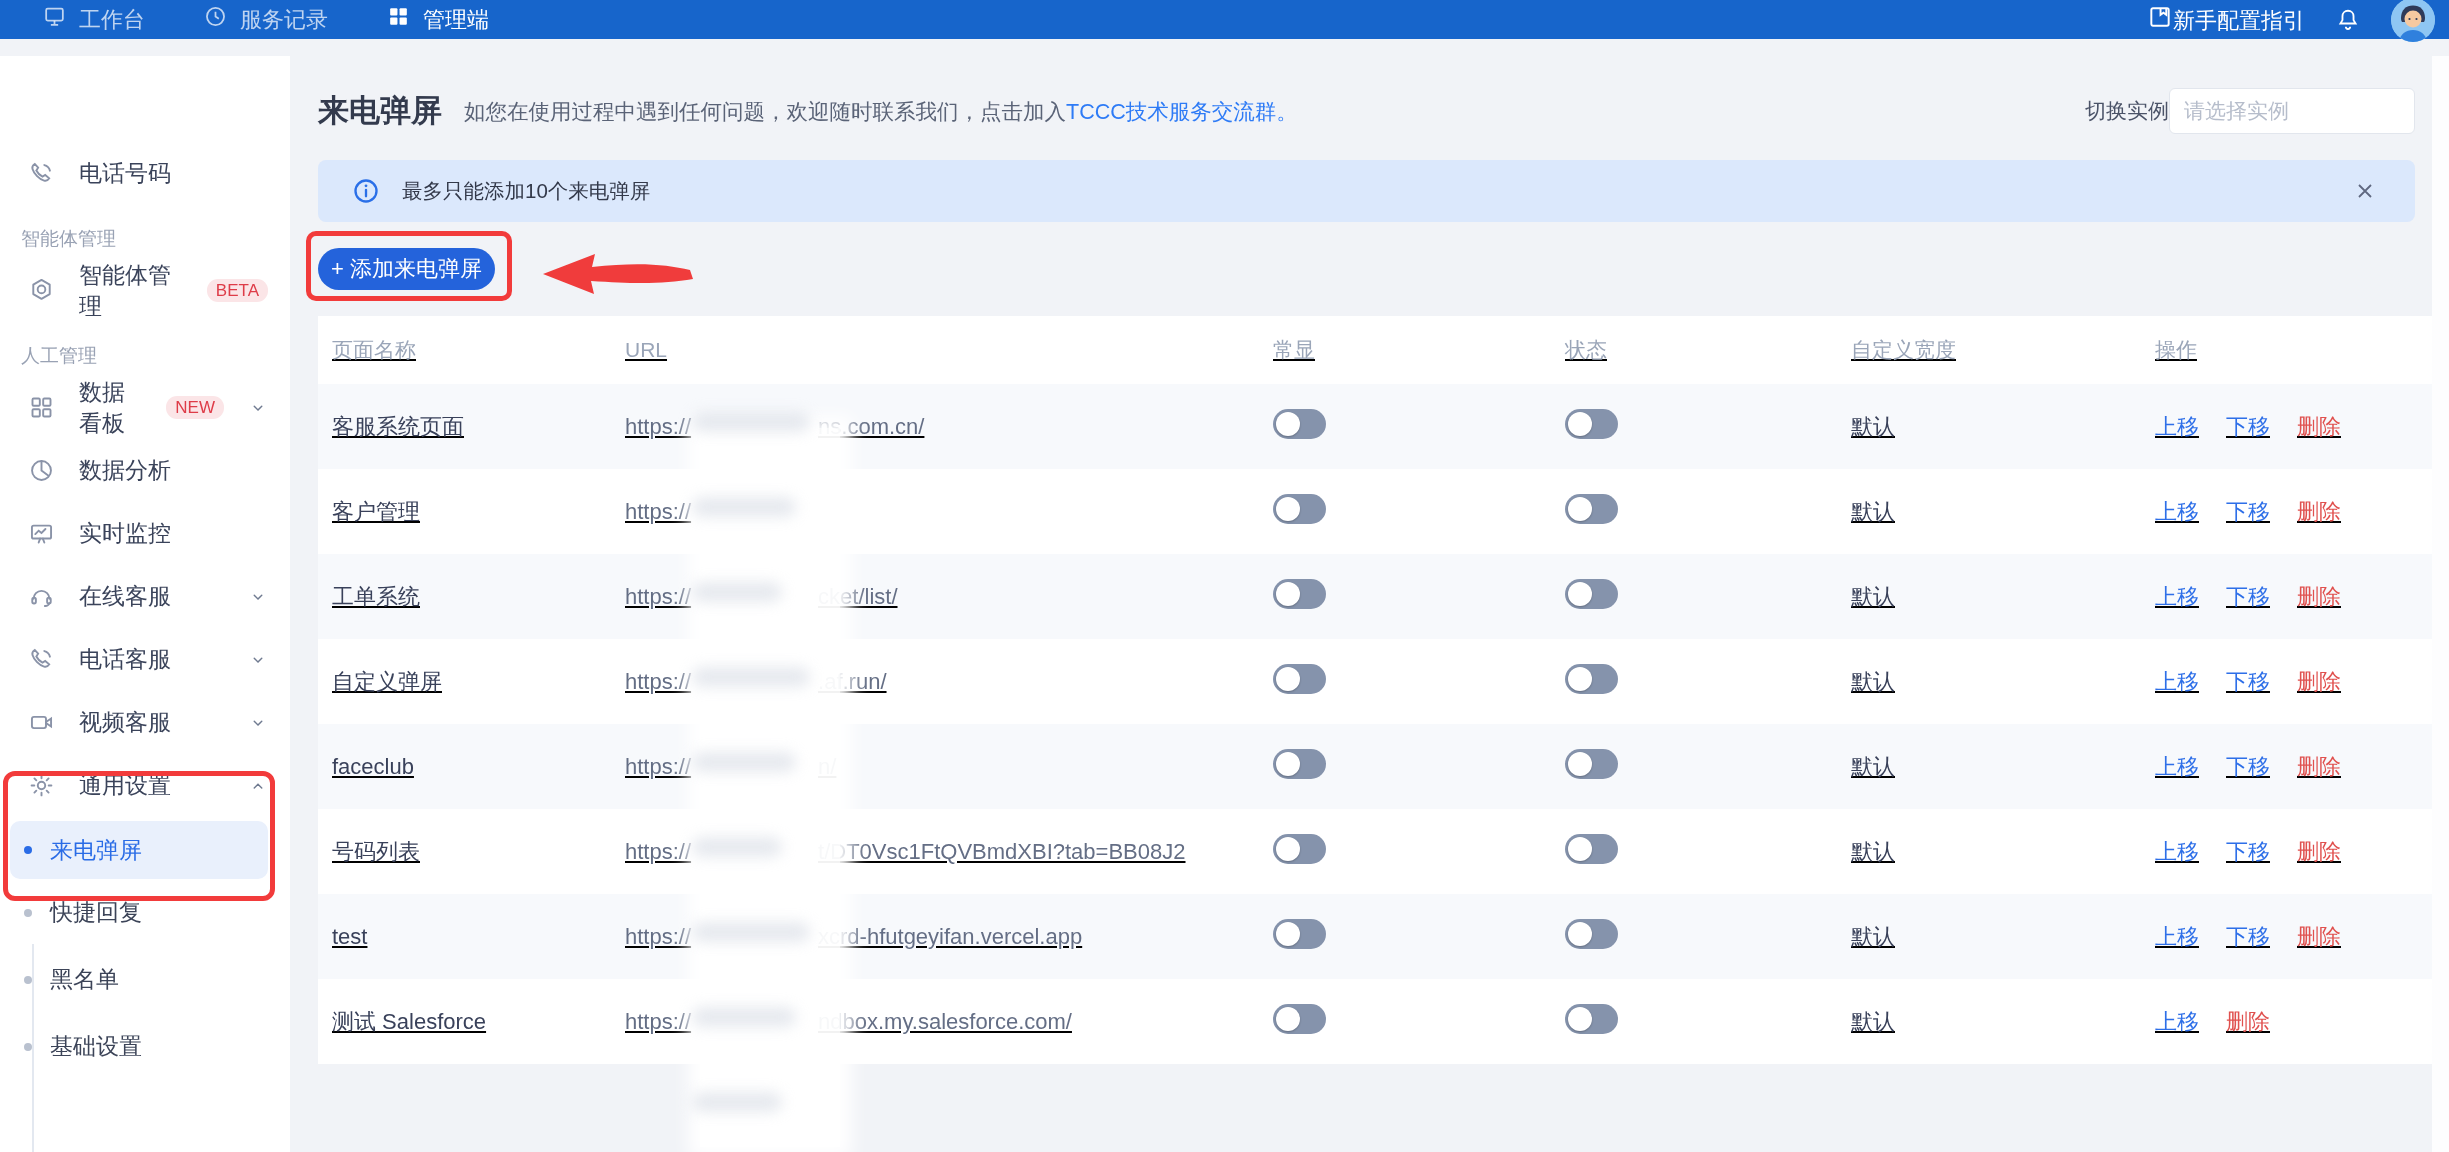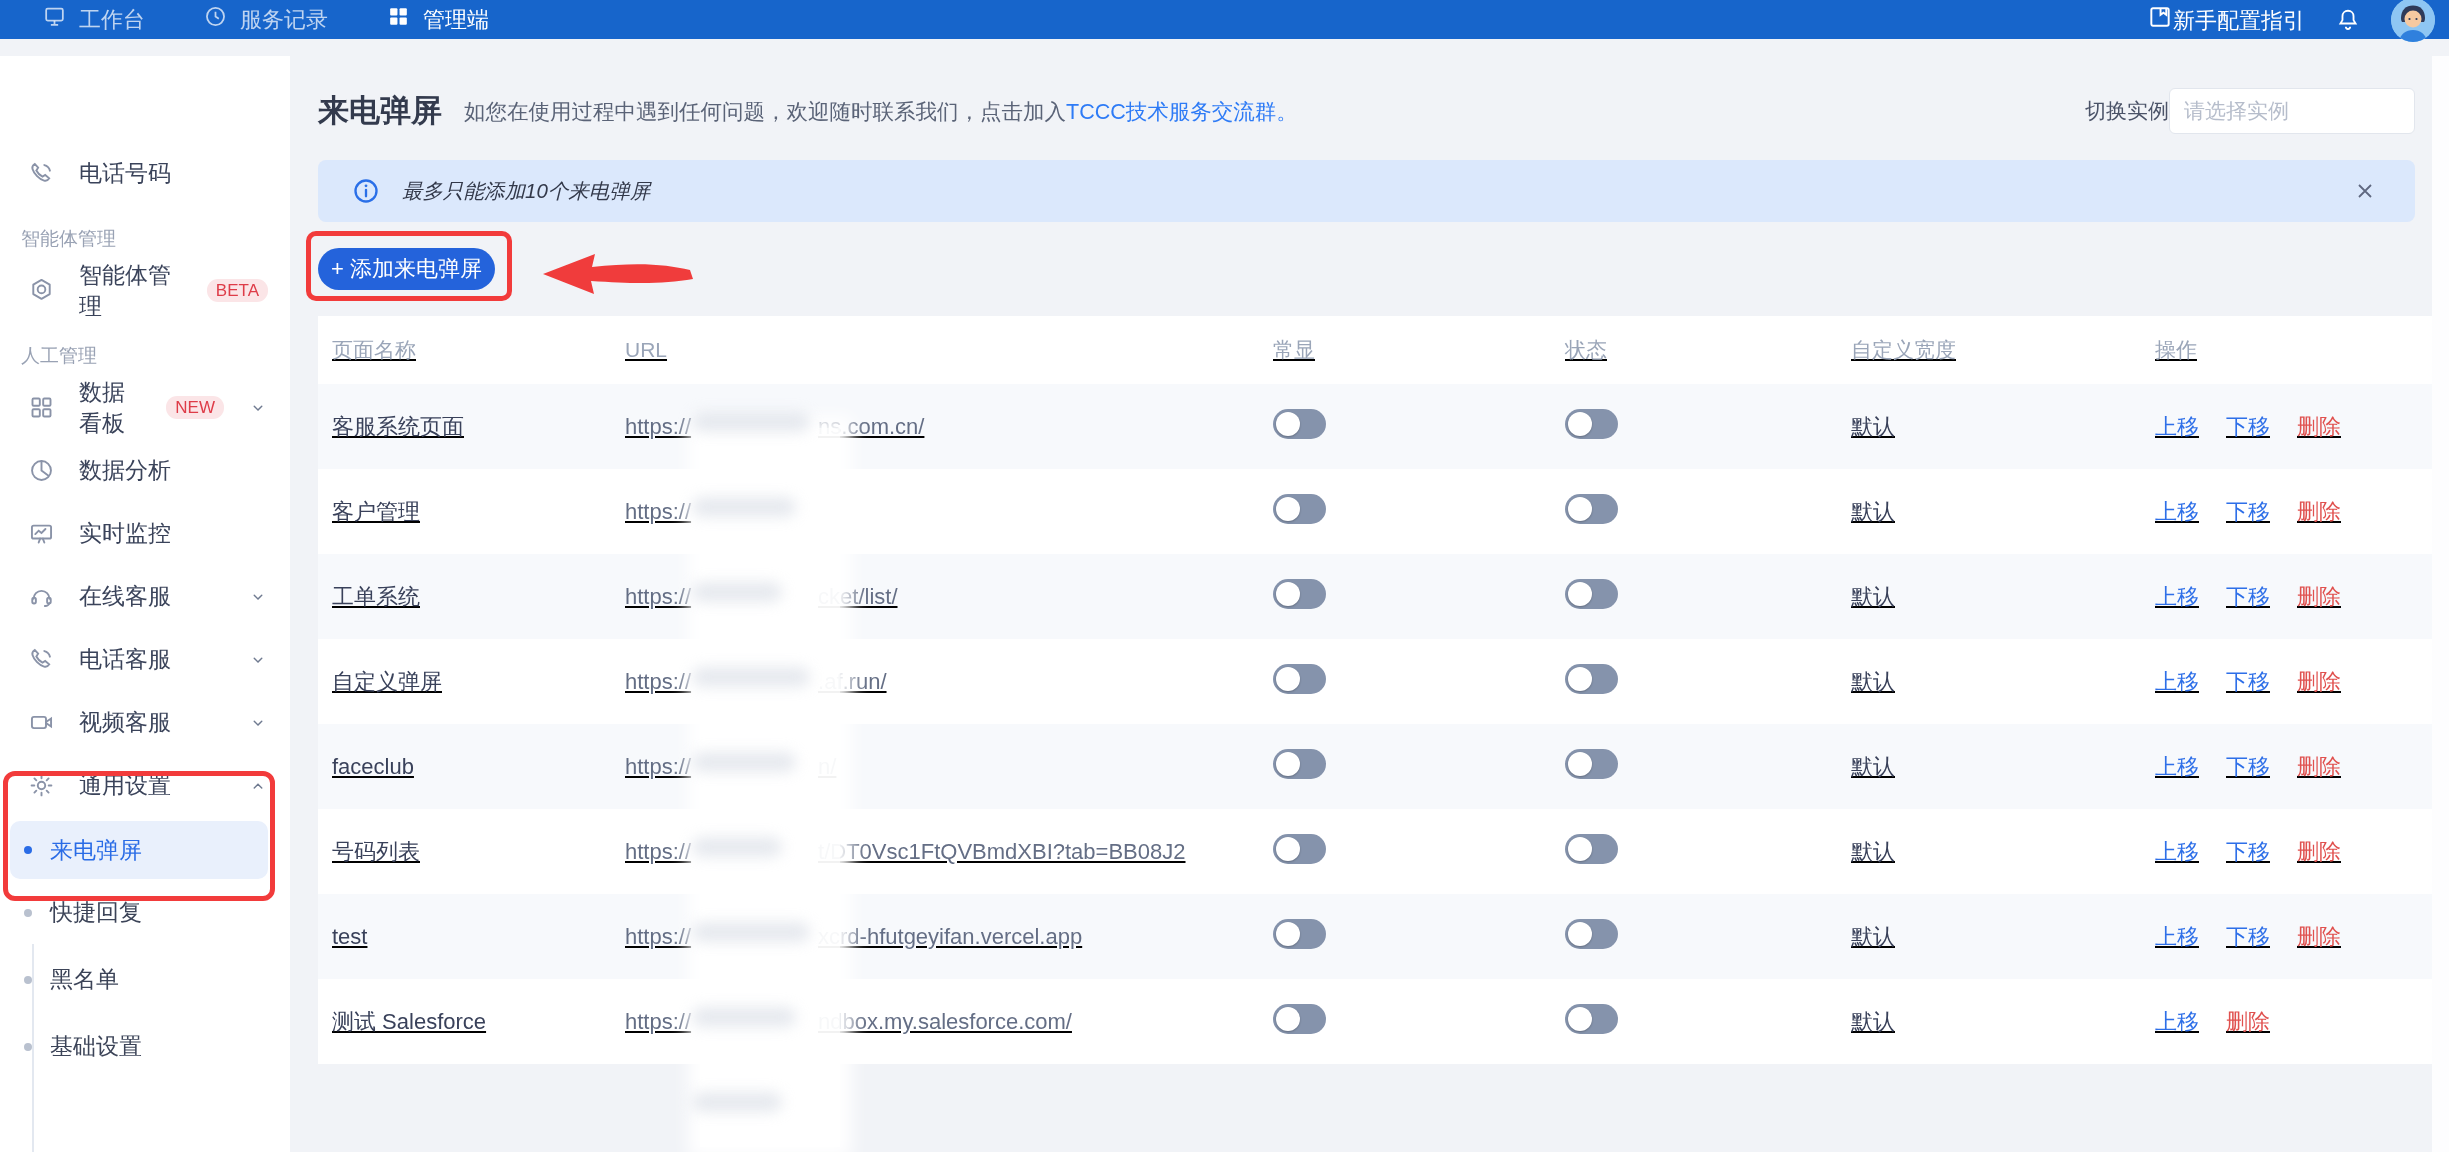--- a/index.html
+++ b/index.html
@@ -49,21 +49,21 @@
   .page-title{font-size:31px;font-weight:bold;color:#333a4d;}
   .page-desc{margin-left:22px;font-size:21.5px;color:#5a6377;}
   .page-desc a{color:var(--c-link);text-decoration:none;cursor:pointer;}
   .instance{margin-left:auto;display:flex;align-items:center;gap:0;}
   .instance-label{font-size:21px;color:#4b5368;}
   .instance-select{width:246px;height:46px;background:#fff;border:1px solid #e2e6ed;border-radius:6px;
     font-size:21px;color:#b6bdcb;padding:0 14px;font-family:inherit;}
   .instance-select::placeholder{color:#b6bdcb;}
 
   .banner{margin-top:26px;height:62px;background:var(--c-banner_bg);border-radius:8px;
-    display:flex;align-items:center;padding:0 38px 0 34px;position:relative;font-style:italic;}
+    display:flex;align-items:center;padding:0 38px 0 34px;position:relative;}
   .banner .b-icon{display:flex;color:#2a6fe8;}
   .banner .b-icon svg{width:28px;height:28px;}
   .banner-text{margin-left:22px;font-size:20.5px;color:#33394a;}
   .banner-close{margin-left:auto;display:flex;color:#5f6880;cursor:pointer;}
   .banner-close svg{width:24px;height:24px;}
 
   .add-row{margin-top:30px;height:42px;}
   .btn-add{position:absolute;left:318px;top:248px;width:177px;height:42px;border:none;cursor:pointer;
     background:var(--c-primary);color:#fff;font-size:22px;border-radius:21px;font-family:inherit;}
 

